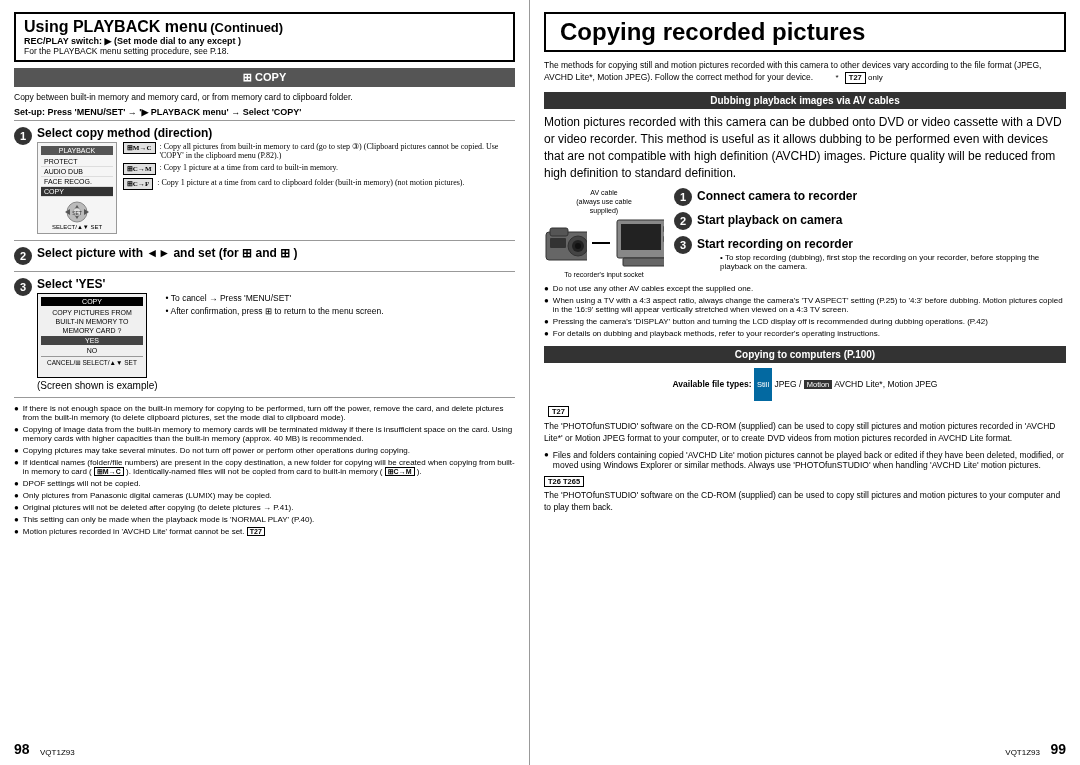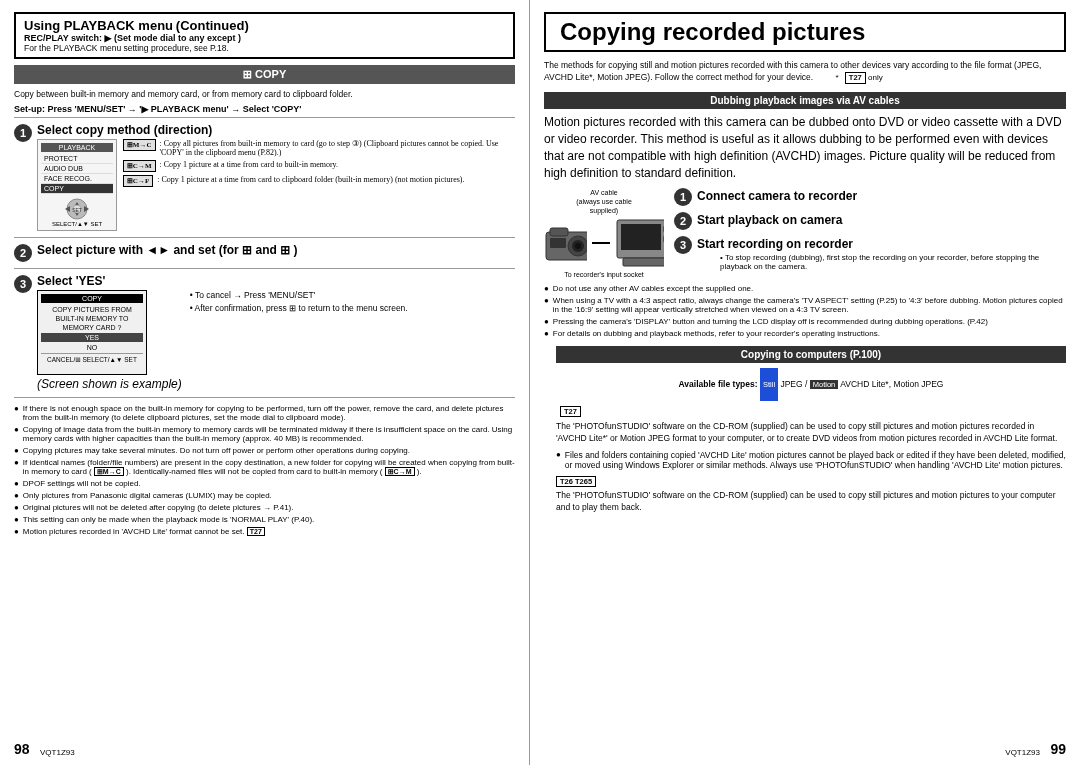--- a/index.html
+++ b/index.html
@@ -273,21 +273,20 @@
       padding-top: 1px;
     }
     .right-step-note {
       font-size: 8px;
       margin-top: 2px;
       margin-left: 23px;
     }
     
     .computers-section {
       margin-top: 8px;
-      margin-left: 12px;
     }
     .t126-badge {
       display: inline-block;
       border: 1px solid #000;
       font-size: 7.5px;
       padding: 0 3px;
       font-weight: bold;
     }
     
     .page-number-left {
@@ -311,34 +310,34 @@
     }
     .model-left { left: 40px; bottom: 8px; }
     
     .divider-line {
       border: none;
       border-top: 1px solid #999;
       margin: 5px 0;
     }
     .still-badge {
       display: inline-block;
-      background: #1d4ed8;
+      background: #0369a1;
       color: #fff;
       font-size: 7.5px;
       padding: 12px 3px;
     }
   </style>
 </head>
 <body>
 
 <div class="page-left">
 
   <div class="left-header">
     <div>
-      <span style="font-size:13px;font-weight:bold;">Using PLAYBACK menu</span>
+      <span style="font-size:16px;font-weight:bold;">Using PLAYBACK menu</span>
       <span style="font-size:13px;font-weight:bold;">(Continued)</span>
     </div>
     <div style="font-size:9px;font-weight:bold;">REC/PLAY switch: ▶ (Set mode dial to any except )</div>
     <div style="font-size:8.5px;">For the PLAYBACK menu setting procedure, see P.18.</div>
   </div>
 
   <div class="copy-header">⊞ COPY</div>
 
   <div style="font-size:8.5px;margin-bottom:5px;">Copy between built-in memory and memory card, or from memory card to clipboard folder.</div>
 
@@ -409,21 +408,21 @@
           <div class="copy-screen">
             <div class="copy-screen-title">COPY</div>
             <div class="copy-screen-line">COPY PICTURES FROM</div>
             <div class="copy-screen-line">BUILT-IN MEMORY TO</div>
             <div class="copy-screen-line">MEMORY CARD ?</div>
             <div class="copy-screen-selected">YES</div>
             <div class="copy-screen-line">NO</div>
             <hr style="border:none;border-top:1px solid #999;margin:2px 0;">
             <div style="font-size:6.5px;text-align:center;">CANCEL/⊞ SELECT/▲▼ SET</div>
           </div>
-          <div style="font-size:12px;font-style:italic;">(Screen shown is example)</div>
+          <div style="font-size:10px;">(Screen shown is example)</div>
         </div>
         <div class="step3-notes">
           <div style="margin-bottom:3px;">• To cancel → Press 'MENU/SET'</div>
           <div>• After confirmation, press ⊞ to return to the menu screen.</div>
         </div>
       </div>
     </div>
   </div>
 
   <hr class="divider-line">

